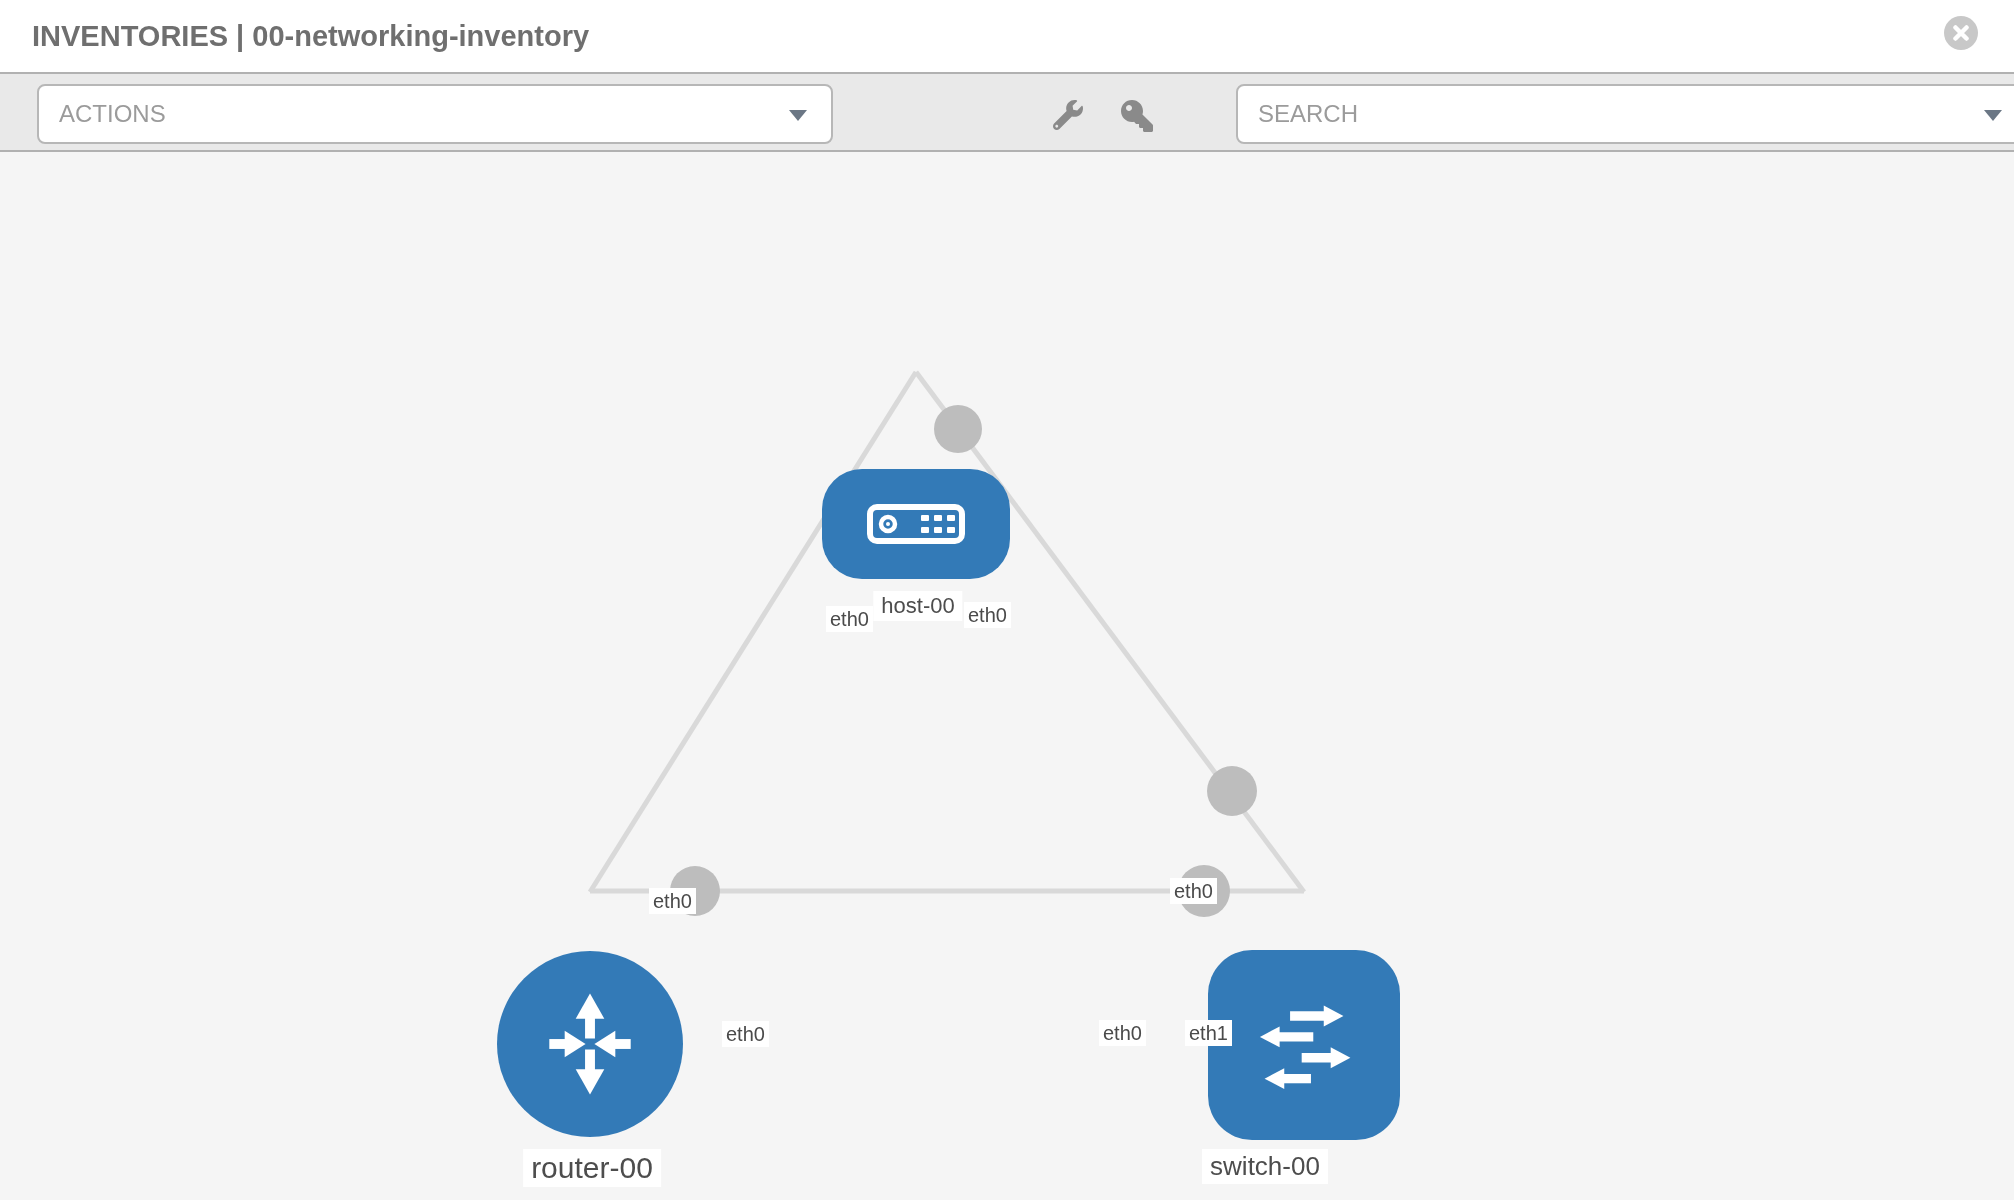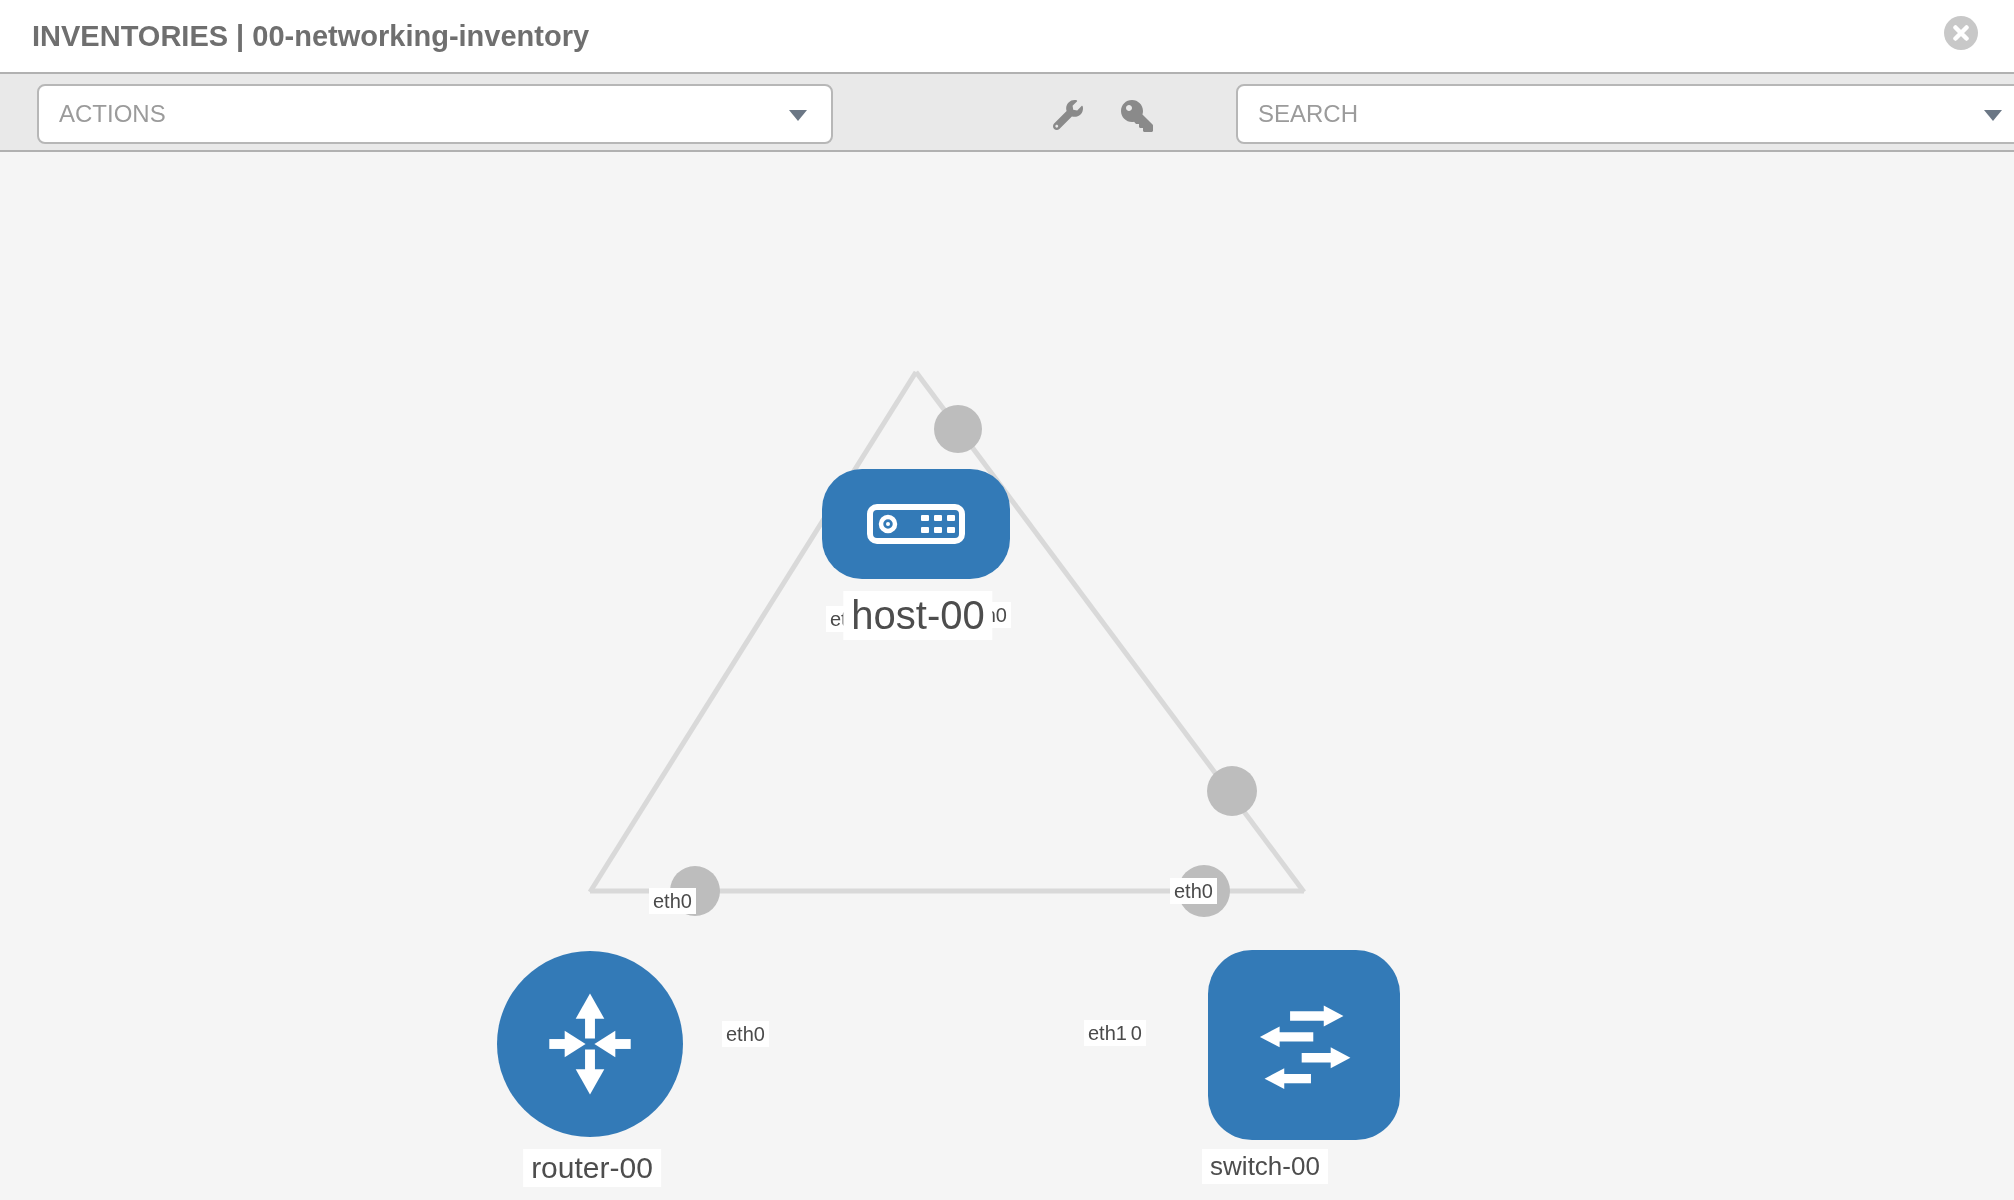--- a/index.html
+++ b/index.html
@@ -26,32 +26,32 @@
   .net-svg { position: absolute; left: 0; top: 0; z-index: 1; }
   .link { stroke: var(--link-gray, #d9d9d9); stroke-width: 5; }
   .connector { fill: var(--connector-gray, #bdbdbd); }
 
   .node { position: absolute; background: var(--node-blue, #337ab7); z-index: 2; display: flex; align-items: center; justify-content: center; cursor: pointer; }
   .node-host   { left: 822px;  top: 317px; width: 188px; height: 110px; border-radius: 40px; }
   .node-router { left: 497px;  top: 799px; width: 186px; height: 186px; border-radius: 50%; }
   .node-switch { left: 1208px; top: 798px; width: 192px; height: 190px; border-radius: 44px; }
 
   .node-label { position: absolute; transform: translateX(-50%); background: #ffffff; color: #4d4d4d; padding: 2px 8px; white-space: nowrap; z-index: 4; }
-  .label-host   { left: 918px;  top: 439px; font-size: 40px; }
+  .label-host   { left: 918px;  top: 439px; font-size: 22px; }
   .label-router { left: 592px;  top: 997px; font-size: 30px; }
   .label-switch { left: 1265px; top: 997px; font-size: 26px; }
 
   .if-label { position: absolute; background: #ffffff; color: #4a4a4a; font-size: 20px; line-height: 26px; padding: 0 4px; white-space: nowrap; z-index: 3; }
   .if-host-left    { left: 826px;  top: 454px; }
   .if-host-right   { left: 964px;  top: 450px; }
   .if-router-top   { left: 649px;  top: 736px; }
   .if-switch-top   { left: 1170px; top: 726px; }
   .if-router-right { left: 722px;  top: 869px; }
   .if-switch-left-under { left: 1099px; top: 868px; }
-  .if-switch-left-over  { left: 1084px; top: 868px; }
+  .if-switch-left-over  { left: 1185px; top: 868px; }
 </style>
 </head>
 <body>
 
 <div class="header">
   <div class="page-title">INVENTORIES | 00-networking-inventory</div>
   <div class="close-btn">
     <svg width="16" height="16" viewBox="0 0 16 16">
       <path d="M2.5 2.5 L13.5 13.5 M13.5 2.5 L2.5 13.5" stroke="#ffffff" stroke-width="4.5" stroke-linecap="round"></path>
     </svg>

